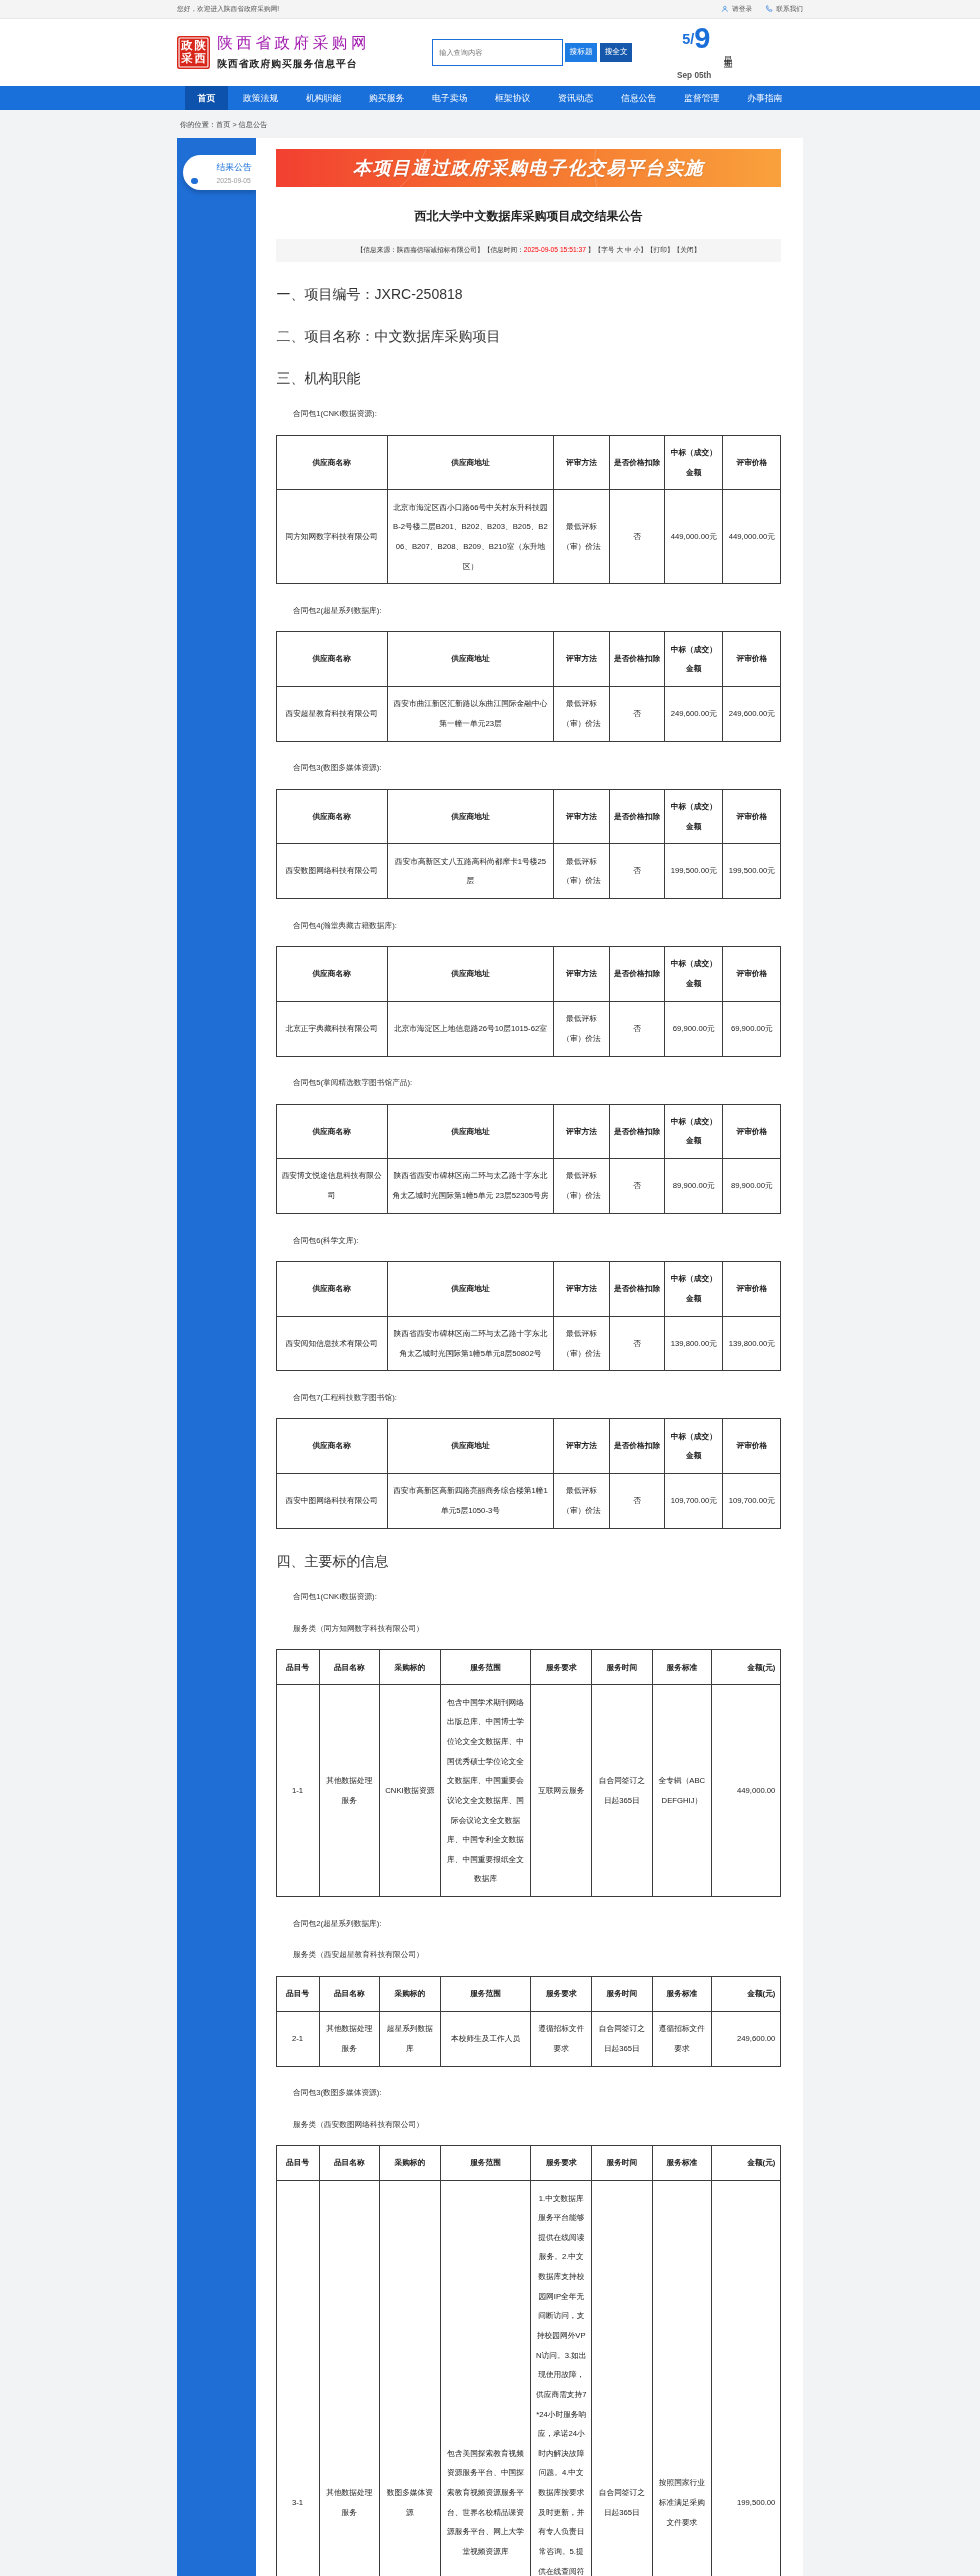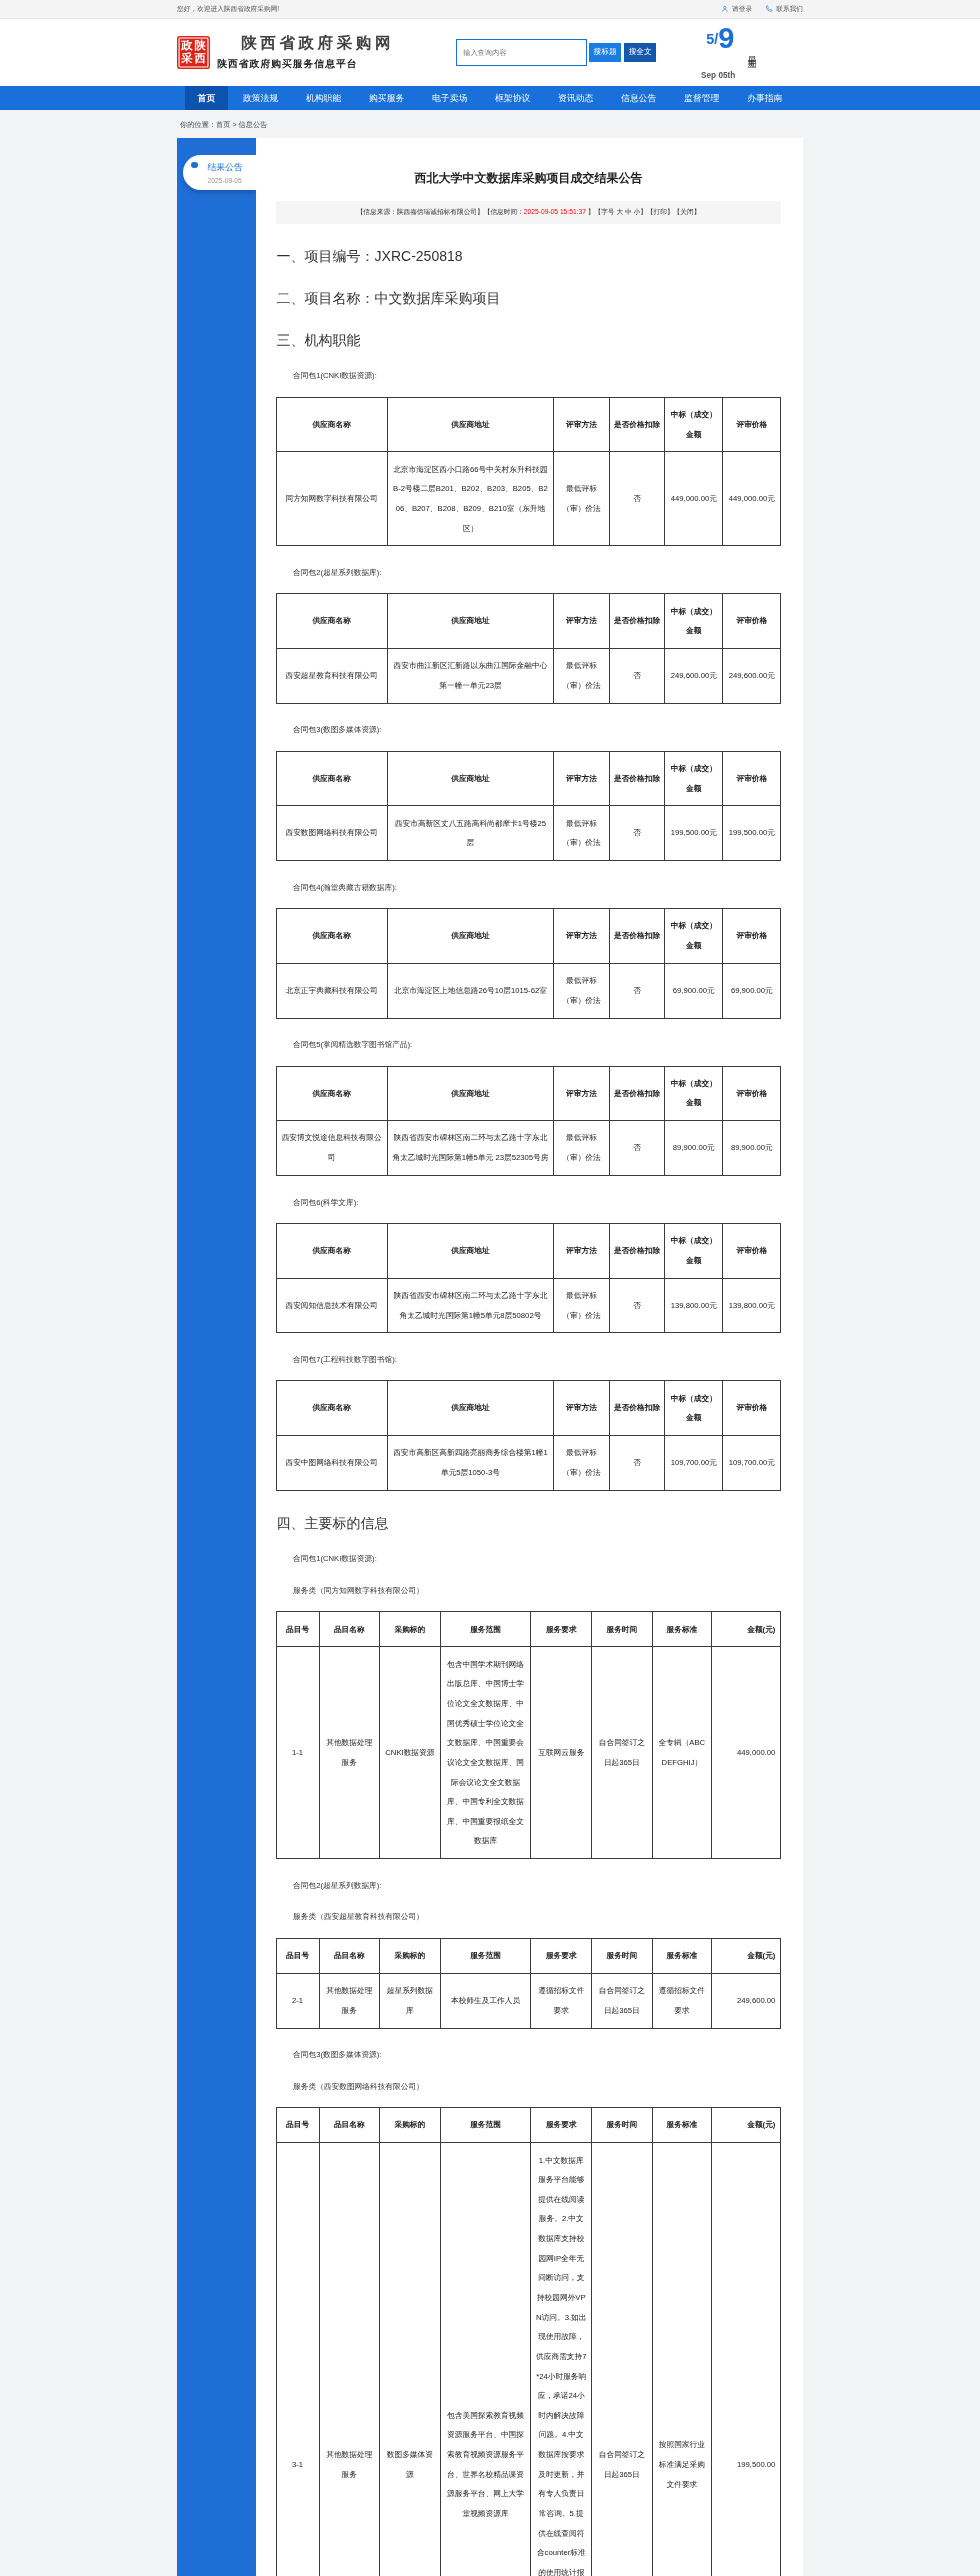--- a/index.html
+++ b/index.html
@@ -13,21 +13,21 @@
   .topbar-right { display:flex; gap:13.4px; align-items:center; }
   .toplink { display:inline-flex; align-items:center; gap:3.1px; color:#555; cursor:pointer; }
   .toplink svg { display:block; }
 
   
   .header { background:#fff; height:67px; }
   .header-inner { display:flex; align-items:center; height:67px; }
   .brand { display:flex; align-items:center; gap:7.2px; }
   .logo { width:33px; height:33px; background:#d8261b; border-radius:3.1px; display:grid; grid-template-columns:1fr 1fr; box-shadow:inset 0 0 0 1.5px #d8261b, inset 0 0 0 2.6px #fff; padding:3.1px; }
   .logo span { color:#fff; font-weight:bold; font-size:11.3px; line-height:13.4px; text-align:center; }
-  .site-title { font-size:15.5px; font-weight:bold; color:#404040; letter-spacing:3.6px;margin-left:24px; }
+  .site-title { font-size:15.5px; font-weight:normal; color:#a21caf; letter-spacing:3.6px; }
   .site-subtitle { font-size:9.8px; font-weight:bold; color:#222; letter-spacing:1px; margin-top:3.1px; }
   .search { display:flex; align-items:center; margin-left:62px; }
   .search input { width:131px; height:27px; border:1px solid #1a6fd8; padding:0 6.2px; font-size:7.2px; outline:none; color:#333; }
   .search button { height:19px; width:32px; border:none; color:#fff; font-size:7.7px; cursor:pointer; }
   .btn-title { background:#1d7be4; margin-left:2.1px; }
   .btn-full { background:#1558ab; margin-left:3.1px; }
   .datebox { display:flex; align-items:center; margin-left:49px; gap:11.3px; }
   .date-md { color:#1a6fd8; font-weight:bold; line-height:1; display:flex; align-items:flex-start; }
   .d-small { font-size:14.4px; margin-top:8.2px; }
   .d-big { font-size:29px; }
@@ -41,21 +41,21 @@
   .nav-item { color:#fff; font-size:8.8px; line-height:24px; padding:0 12.4px; text-decoration:none; cursor:pointer; white-space:nowrap; }
   .nav-item.active { background:#0d53ad; font-weight:bold; }
 
   
   .breadcrumb { padding:10.3px 0 8.2px 3.1px; font-size:7.2px; color:#444; }
   .breadcrumb a { color:#444; text-decoration:none; cursor:pointer; }
 
   
   .container { display:flex; align-items:stretch; background:#fff; margin-bottom:46px; }
   .sidebar { width:79px; background:#1f6ed6; flex-shrink:0; }
-  .side-tab { margin:17.5px 0 0 6.2px; background:#fff; border-radius:20.6px 0 0 20.6px; padding:6.2px 4.1px 6.2px 8.2px; display:flex; align-items:flex-start; gap:10px; box-shadow:0 3.1px 4.1px rgba(0,0,0,.18); cursor:pointer; }
+  .side-tab { margin:17.5px 0 0 6.2px; background:#fff; border-radius:20.6px 0 0 20.6px; padding:6.2px 4.1px 6.2px 8.2px; display:flex; align-items:flex-end; gap:19px; box-shadow:0 3.1px 4.1px rgba(0,0,0,.18); cursor:pointer; }
   .dot { width:6.2px; height:6.2px; border-radius:50%; background:#1f6ed6; flex-shrink:0; }
   .side-tab-label { color:#1a6fd8; font-size:8.8px; }
   .side-tab-date { color:#999; font-size:6.7px; margin-top:3.1px; }
 
   .content { flex:1; background:#fff; padding:11.3px 21.6px 41px 19.6px; }
   .banner { position:relative; overflow:hidden; height:38px; background:linear-gradient(90deg,#f23f31 0%,#f5712f 45%,#f9a13c 100%); display:flex; align-items:center; justify-content:center; }
   .banner::before, .banner::after { content:""; position:absolute; border:1px solid rgba(255,255,255,.18); border-radius:50%; }
   .banner::before { width:196px; height:196px; left:-41px; top:-134px; }
   .banner::after { width:216px; height:216px; right:-31px; top:-93px; }
   .banner span { color:#fff; font-size:18px; font-weight:bold; font-style:italic; letter-spacing:1.5px; text-shadow:0 1px 1.5px rgba(0,0,0,.15); }
@@ -168,20 +168,23 @@
     <div class="side-tab">
       <span class="dot"></span>
       <span>
         <div class="side-tab-label">结果公告</div>
         <div class="side-tab-date">2025-09-05</div>
       </span>
     </div>
   </aside>
 
   <main class="content">
+    <div class="banner">
+        <span>本项目通过政府采购电子化交易平台实施</span>
+      </div>
     <h1 class="title">西北大学中文数据库采购项目成交结果公告</h1>
     <div class="meta">
       <span>【信息来源：陕西嘉信瑞诚招标有限公司】</span><span>【信息时间：</span><span class="red">2025-09-05 15:51:37</span><span> 】</span><span class="clickable">【字号 大 中 小】</span><span class="clickable">【打印】</span><span class="clickable">【关闭】</span>
     </div>
 
     <h2 class="sec">一、项目编号：JXRC-250818</h2>
     <h2 class="sec">二、项目名称：中文数据库采购项目</h2>
     <h2 class="sec">三、机构职能</h2>
 
       <div>

